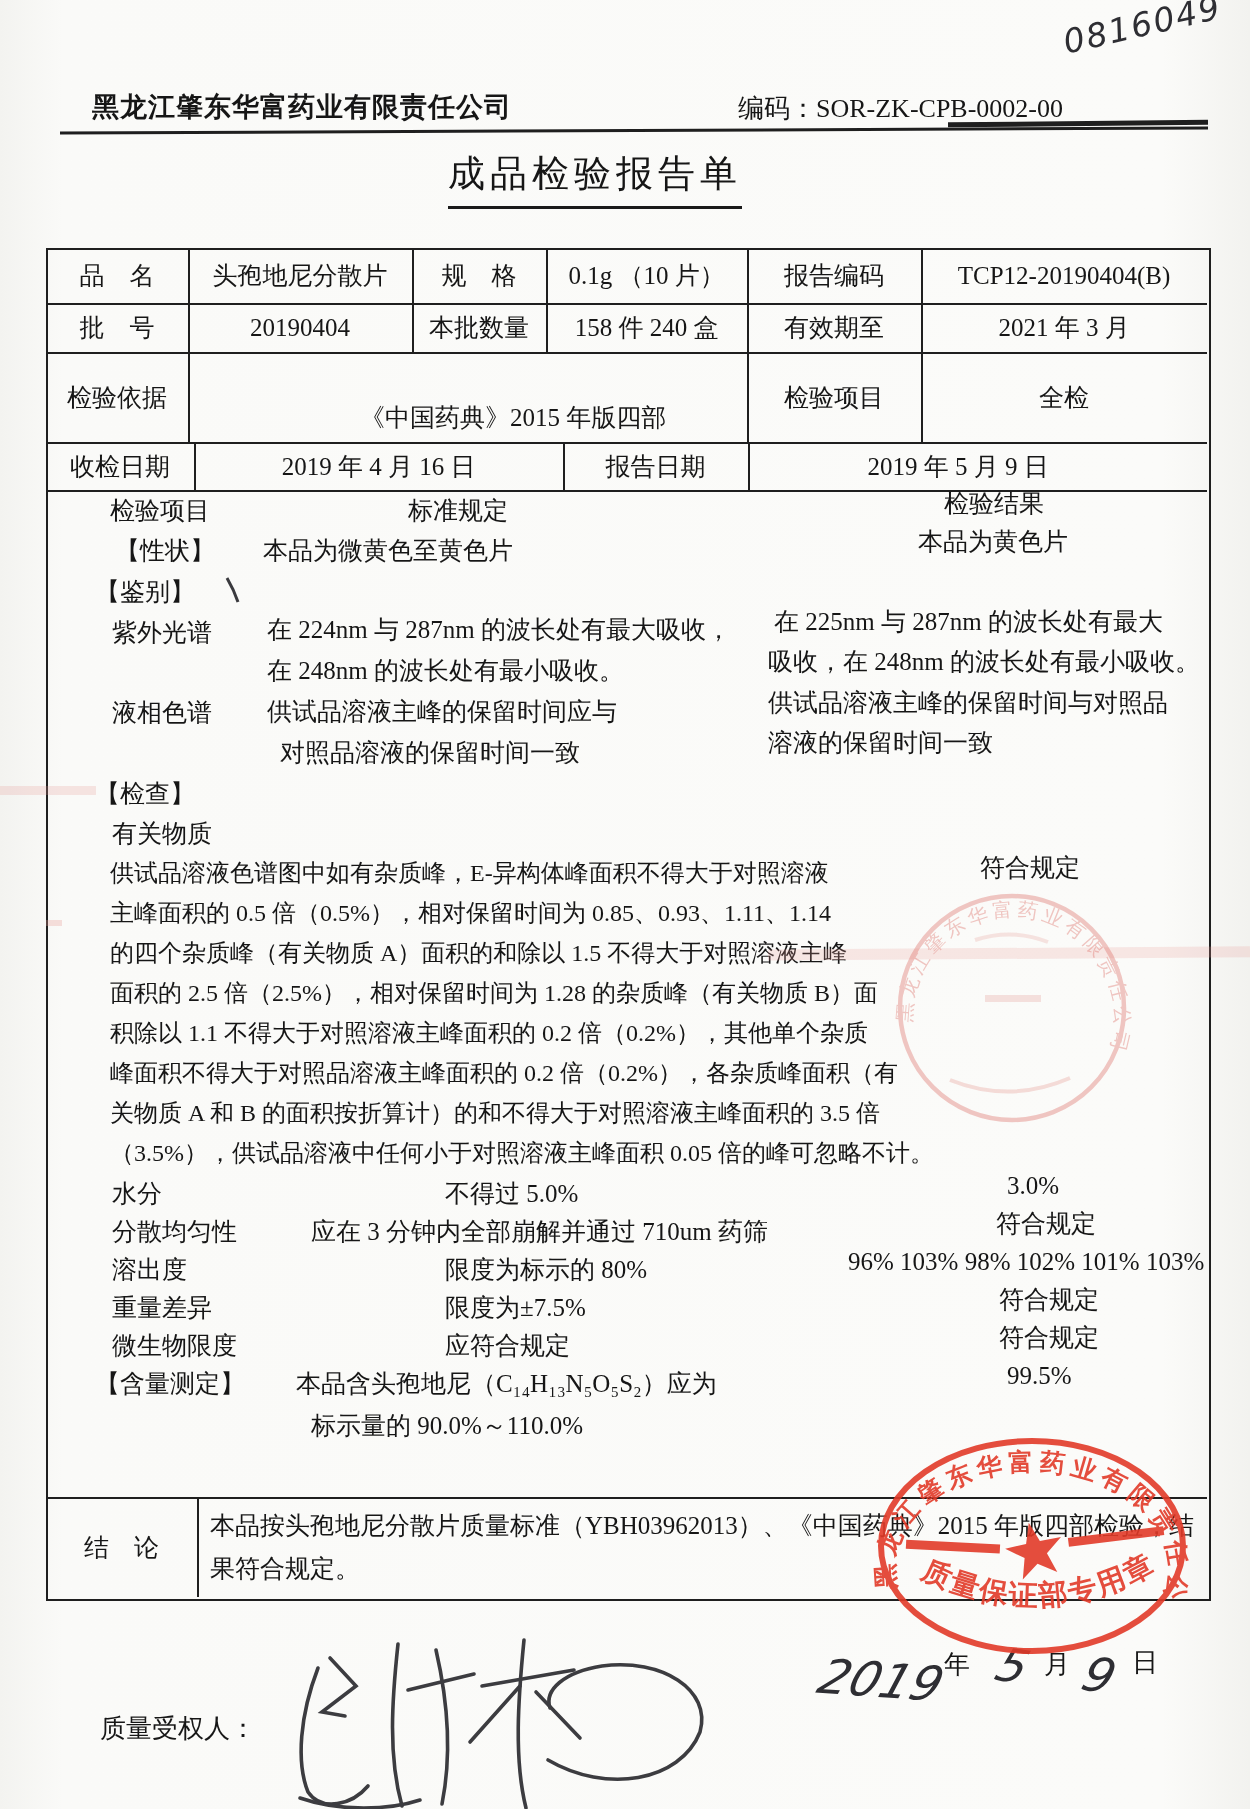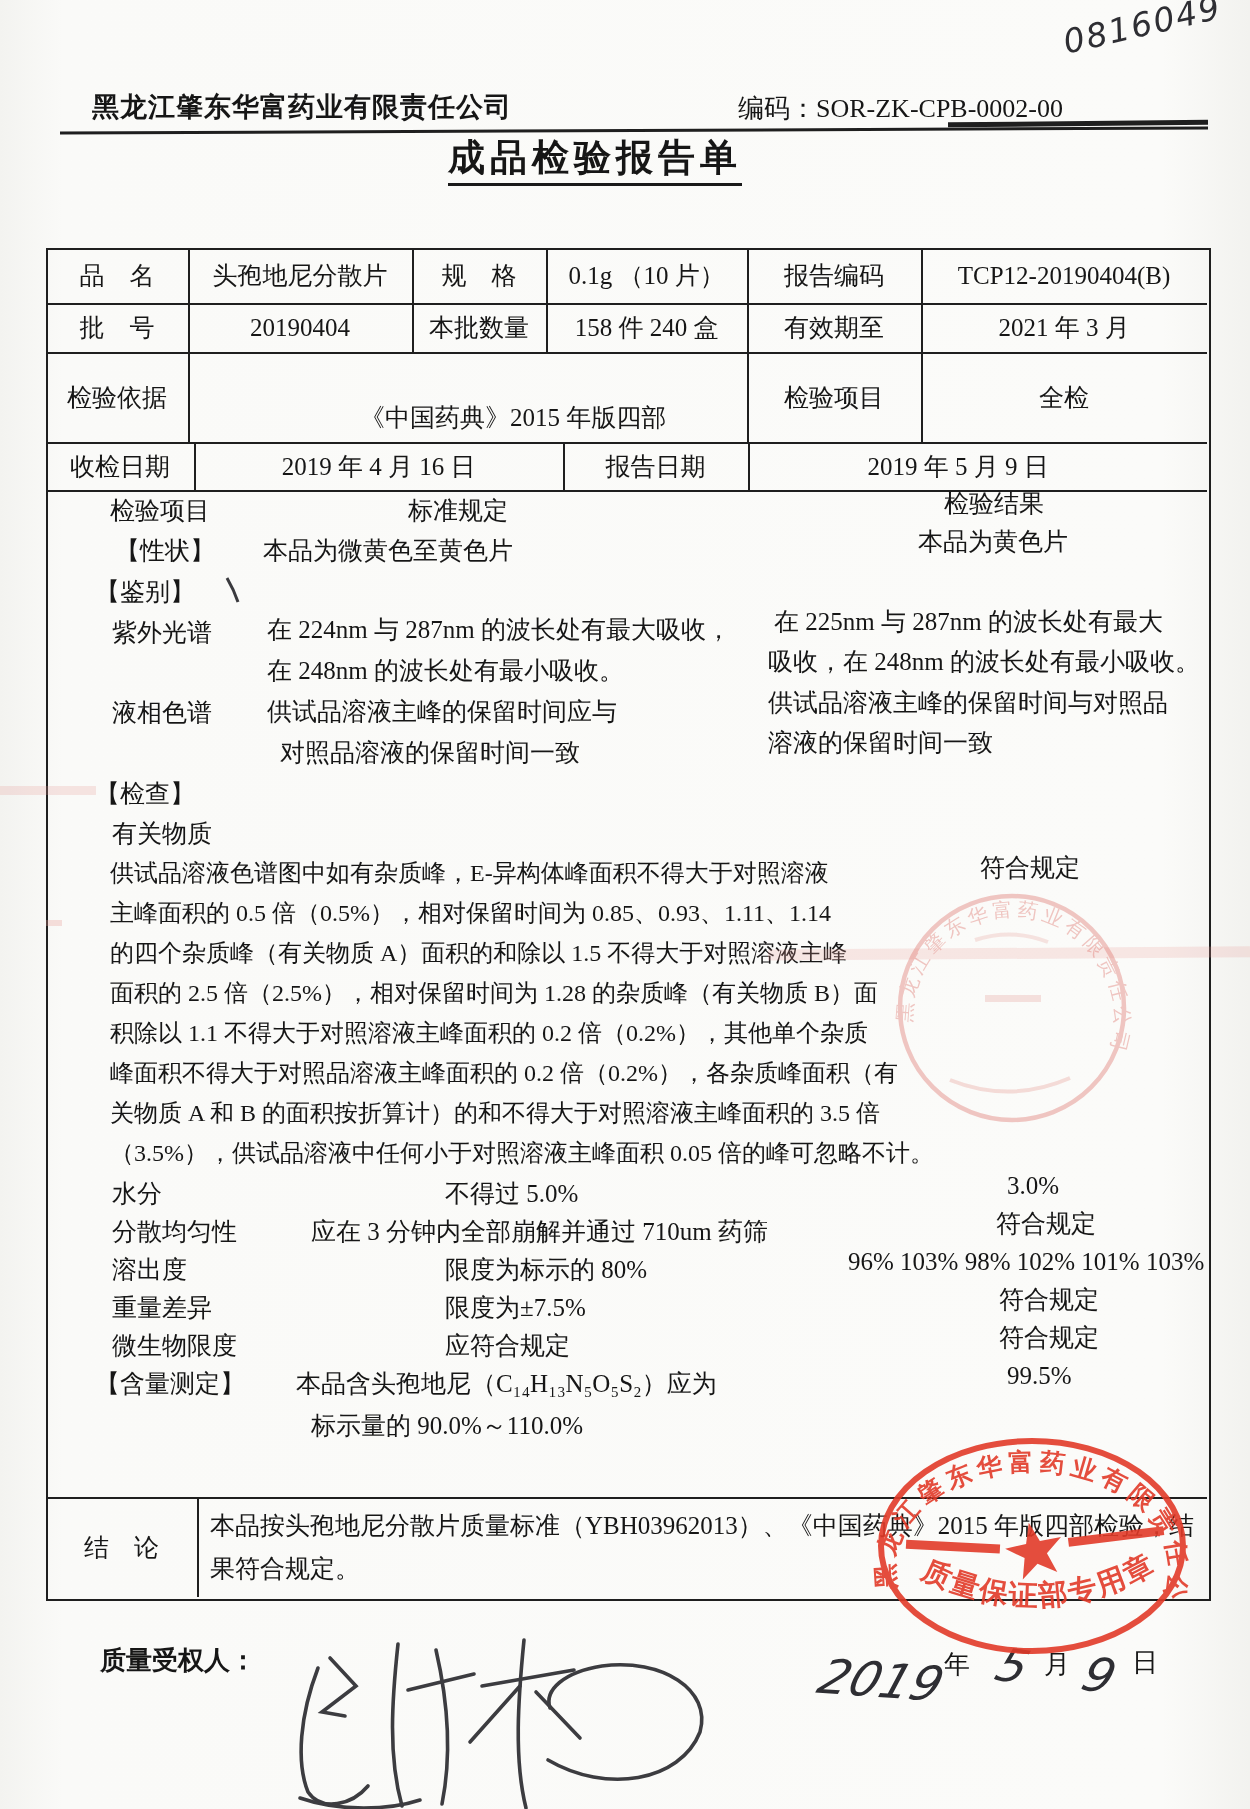--- a/index.html
+++ b/index.html
@@ -16,21 +16,21 @@
   .t{position:absolute;white-space:nowrap;line-height:1.15;}
   .c{position:absolute;display:flex;align-items:center;justify-content:center;text-align:center;white-space:nowrap;}
   .hl{position:absolute;background:#1f1f1f;height:2px;}
   .vl{position:absolute;background:#1f1f1f;width:2px;}
   .fs24{font-size:24px;}
   .fs25{font-size:25px;}
   .fs26{font-size:26px;}
   .hw{font-family:"DejaVu Sans",sans-serif;font-style:italic;color:#2e2e33;}
   .stamp-layer{position:absolute;left:0;top:0;pointer-events:none;}
   .company-name{font-weight:bold;font-size:27px;letter-spacing:1px;}
-  .doc-title{font-weight:bold;font-size:37px;letter-spacing:5px;border-bottom:3px solid #1a1a1a;padding-bottom:3px;}
+  .doc-title{font-weight:normal;font-size:37px;letter-spacing:5px;border-bottom:3px solid #1a1a1a;padding-bottom:10px;margin-top:16px;}
 </style>
 </head>
 <body>
 
 <div class="page">
 
   <div class="t hw" style="left:1062px;top:6px;font-size:33px;transform:rotate(-13deg);letter-spacing:2px;">0816049</div>
 
   <div class="t company-name" style="left:92px;top:92px;">黑龙江肇东华富药业有限责任公司</div>
   <div class="t fs26" style="left:738px;top:94px;">编码：SOR-ZK-CPB-0002-00</div>
@@ -145,21 +145,21 @@
 
   <div class="t fs25" style="left:95px;top:1370px;">【含量测定】</div>
   <div class="t fs25" style="left:296px;top:1370px;">本品含头孢地尼（C₁₄H₁₃N₅O₅S₂）应为</div>
   <div class="t fs25" style="left:311px;top:1412px;">标示量的 90.0%～110.0%</div>
   <div class="t fs25" style="left:1007px;top:1362px;">99.5%</div>
 
   <div class="c fs25" style="left:46px;top:1497px;width:151px;height:100px;">结　论</div>
   <div class="t fs25" style="left:210px;top:1512px;">本品按头孢地尼分散片质量标准（YBH03962013）、《中国药典》2015 年版四部检验，结</div>
   <div class="t fs25" style="left:210px;top:1555px;">果符合规定。</div>
 
-  <div class="t fs26" style="left:100px;top:1646px;font-weight:bold;">质量受权人：</div>
+  <div class="t fs26" style="left:100px;top:1714px;">质量受权人：</div>
   <div class="t hw" style="left:820px;top:1653px;font-size:48px;transform:rotate(4deg) skewX(-14deg);">2019</div>
   <div class="t fs26" style="left:944px;top:1650px;">年</div>
   <div class="t hw" style="left:998px;top:1640px;font-size:46px;transform:rotate(8deg) skewX(-12deg);">5</div>
   <div class="t fs26" style="left:1044px;top:1650px;">月</div>
   <div class="t hw" style="left:1084px;top:1648px;font-size:48px;transform:rotate(10deg) skewX(-8deg);">9</div>
   <div class="t fs26" style="left:1132px;top:1648px;">日</div>
 
   <svg class="stamp-layer" width="1250" height="1809" viewBox="0 0 1250 1809">
 
     <path d="M 227 578 Q 234 590 238 602" stroke="#3a3a3e" stroke-width="3" fill="none"></path>

